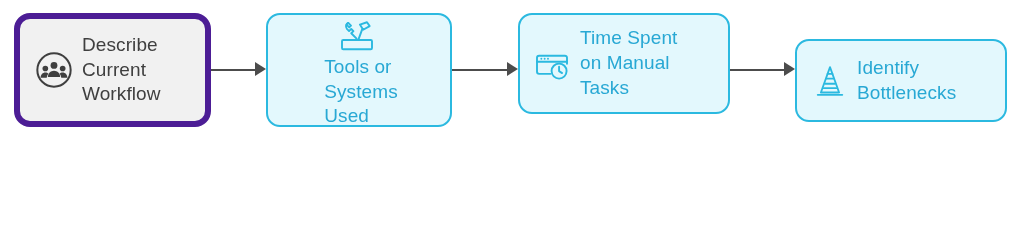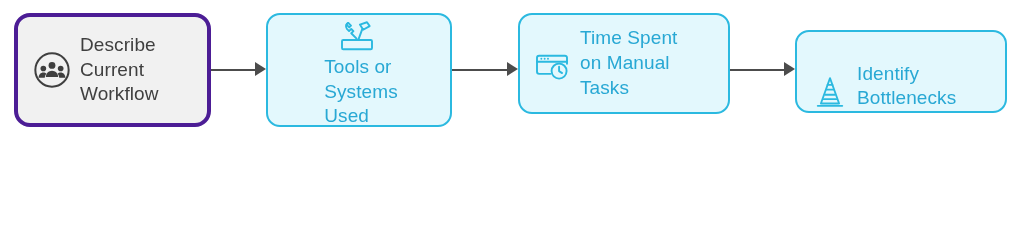--- a/index.html
+++ b/index.html
@@ -42,21 +42,21 @@
     white-space: pre-line;
   }
 
   
   .node.grey {
     left: 14px;
     top: 13px;
     width: 197px;
     height: 114px;
     background: #f1f1f1;
-    border: 4px solid #4c1d95;
+    border: 6px solid #4c1d95;
     border-radius: 16px;
     padding: 0 10px 0 14px;
   }
   .node.grey .icon-wrap { width: 40px; height: 40px; margin-right: 8px; }
   .node.grey .node-label { color: #3f3f3f; }
 
   
   .node.cyan {
     background: #e3f8fd;
     border: 2.5px solid #2bb9e0;
@@ -70,23 +70,22 @@
   }
   .node.n2 .icon-wrap { width: 40px; height: 40px; margin-right: 8px; }
 
   .node.n3 {
     left: 518px; top: 13px; width: 212px; height: 101px;
     padding: 0 8px 0 12px;
   }
   .node.n3 .icon-wrap { width: 40px; height: 40px; margin-right: 8px; }
 
   .node.n4 {
-    left: 795px; top: 30px; width: 212px; height: 83px;
+    left: 795px; top: 39px; width: 212px; height: 83px;
     padding: 0 8px 0 14px;
-    align-items: flex-end;
   }
   .node.n4 .icon-wrap { width: 38px; height: 38px; margin-right: 8px; }
 
   
   .arrow {
     position: absolute;
     top: 62px;
     height: 16px;
   }
   .arrow .shaft {

